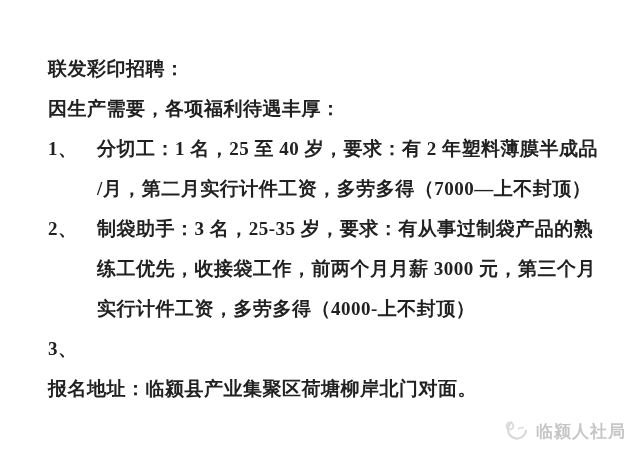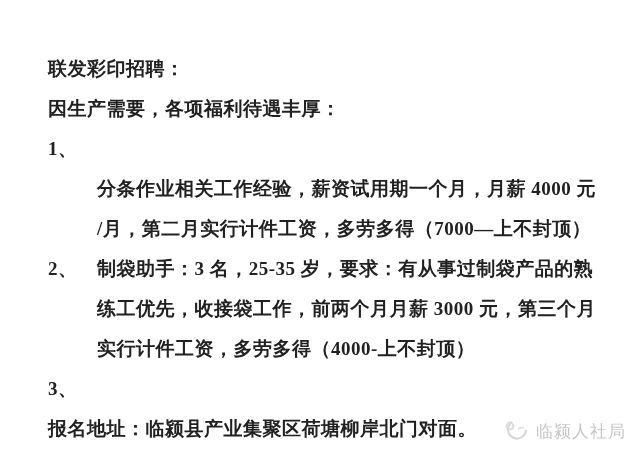--- a/index.html
+++ b/index.html
@@ -41,21 +41,21 @@
   }
   .watermark {
     position: absolute;
     right: 14px;
     bottom: 16px;
     display: flex;
     align-items: center;
     gap: 6px;
     color: #c6c6c6;
     font-size: 17px;
-    font-weight: normal;
+    font-weight: bold;
     letter-spacing: 1px;
     user-select: none;
   }
   .watermark svg { display: block; opacity: 0.85; }
 </style>
 </head>
 <body>
 
 <div class="page">
 
@@ -64,23 +64,21 @@
     <div class="line l-main">
       <span>联发彩印招聘：</span>
     </div>
 
     <div class="line l-main">
       <span>因生产需要，各项福利待遇丰厚：</span>
     </div>
 
     <div class="line l-indent">
       <span class="num">1、</span>
-    </div>
-    <div class="line l-indent">
-      <span>分条作业相关工作经验，薪资试用期一个月，月薪 4000 元</span>
+      <span>分切工：1 名，25 至 40 岁，要求：有 2 年塑料薄膜半成品</span>
     </div>
     <div class="line l-indent">
       <span>/月，第二月实行计件工资，多劳多得（7000—上不封顶）</span>
     </div>
 
     <div class="line l-indent">
       <span class="num">2、</span>
       <span>制袋助手：3 名，25-35 岁，要求：有从事过制袋产品的熟</span>
     </div>
     <div class="line l-indent">

